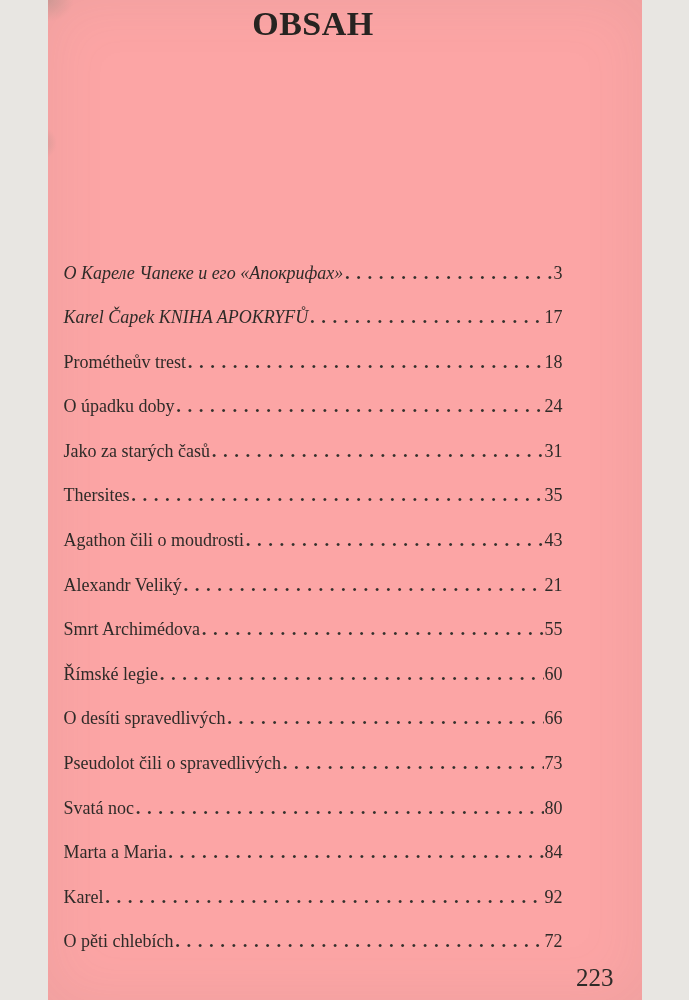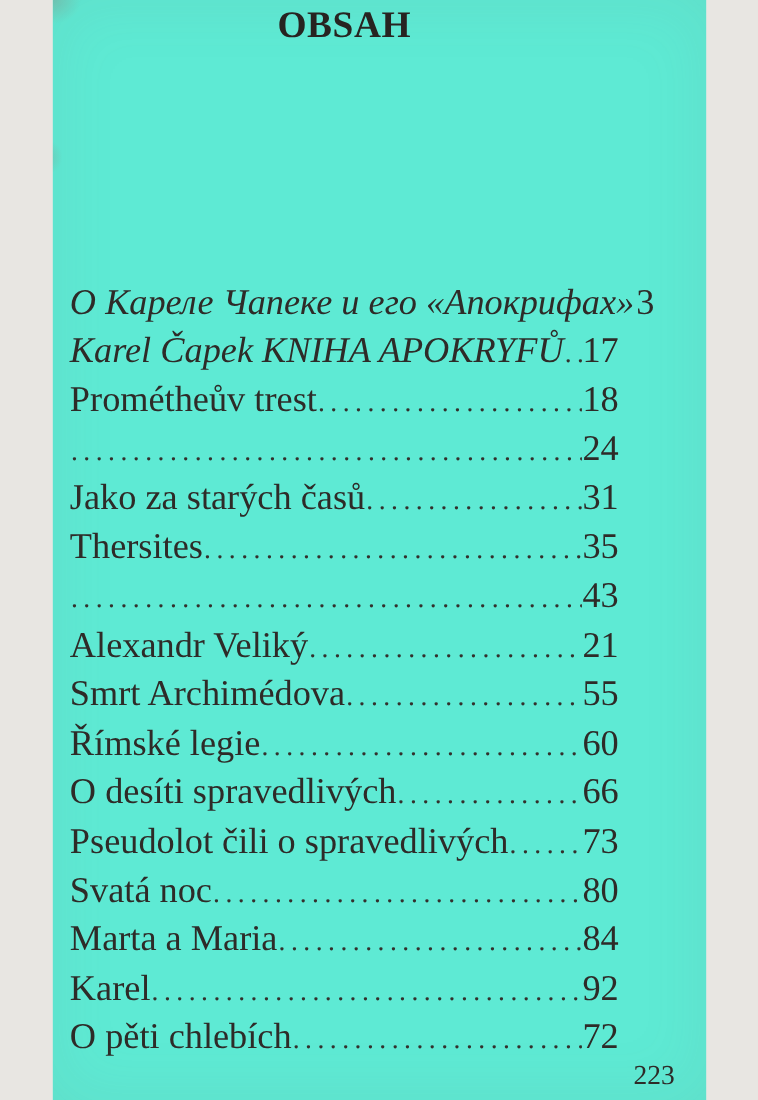--- a/index.html
+++ b/index.html
@@ -6,21 +6,21 @@
     margin: 0;
     padding: 0;
     background: #e8e6e2;
   }
   .page {
     position: relative;
     width: 594px;
     height: 1000px;
     margin: 0 auto;
     background: radial-gradient(ellipse 120% 110% at 50% 45%, #fdfcfa 55%, #f7f5f1 85%, #efedе8 100%);
-    background-color: #5eead4;
+    background-color: #fca5a5;
     font-family: "Liberation Serif", "DejaVu Serif", serif;
     color: #2e2b28;
     overflow: hidden;
     box-shadow: inset 0 0 60px rgba(120,115,105,0.10);
   }
   .content {
     padding: 0 79px 0 16px; 
   }
   .doc-title {
     margin: 0;
@@ -32,21 +32,21 @@
     text-align: center;
     color: #272421;
   }
   .toc {
     margin-top: 211px;
   }
   .row {
     display: flex;
     align-items: baseline;
     height: 44.6px;
-    font-size: 33px;
+    font-size: 18px;
     white-space: nowrap;
   }
   .row .t {
     flex: 0 0 auto;
   }
   .row.italic .t {
     font-style: italic;
   }
   .row .dots {
     flex: 1 1 auto;
@@ -107,34 +107,36 @@
     <span class="t">Karel Čapek KNIHA APOKRYFŮ</span>
     <span class="dots"></span>
     <span class="n">17</span>
   </div>
         <div class="row">
     <span class="t">Prométheův trest</span>
     <span class="dots"></span>
     <span class="n">18</span>
   </div>
         <div class="row">
+    <span class="t">O úpadku doby</span>
     <span class="dots"></span>
     <span class="n">24</span>
   </div>
         <div class="row">
     <span class="t">Jako za starých časů</span>
     <span class="dots"></span>
     <span class="n">31</span>
   </div>
         <div class="row">
     <span class="t">Thersites</span>
     <span class="dots"></span>
     <span class="n">35</span>
   </div>
         <div class="row">
+    <span class="t">Agathon čili o moudrosti</span>
     <span class="dots"></span>
     <span class="n">43</span>
   </div>
         <div class="row">
     <span class="t">Alexandr Veliký</span>
     <span class="dots"></span>
     <span class="n">21</span>
   </div>
         <div class="row">
     <span class="t">Smrt Archimédova</span>

